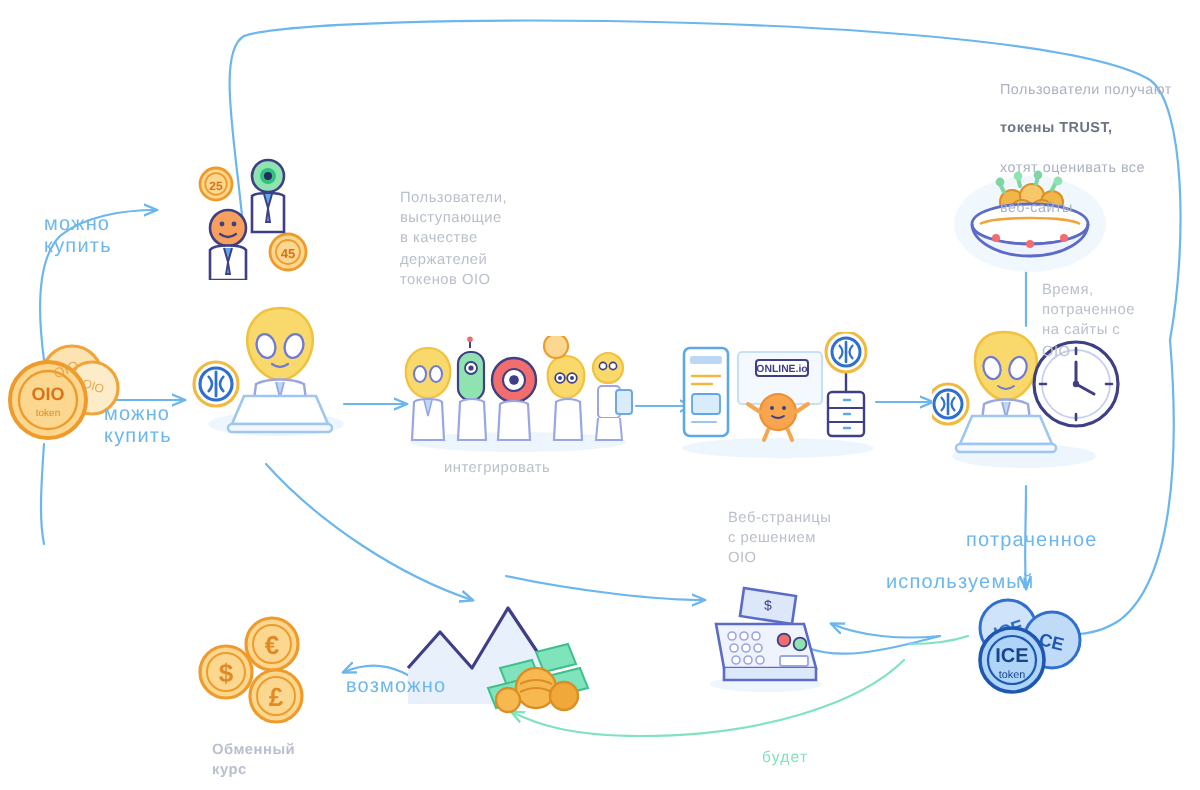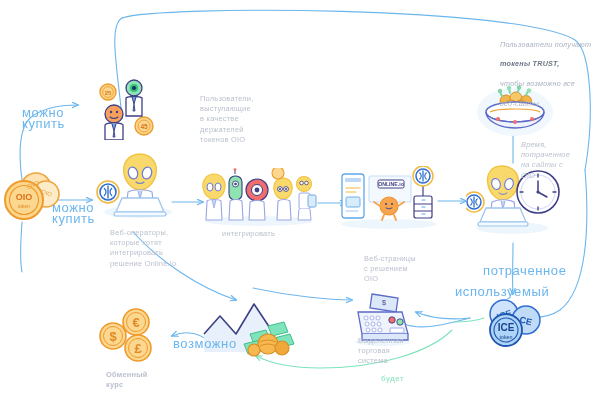--- a/index.html
+++ b/index.html
@@ -28,21 +28,21 @@
     position: absolute;
     color: #b9bfcc;
     font-size: 7.4px;
     line-height: 10.2px;
     letter-spacing: 0.25px;
     white-space: pre-line;
   }
   .lbl.flow {
     color: #6cb6ee;
     letter-spacing: 0.6px;
-    font-size: 13px;
+    font-size: 10px;
     line-height: 10.5px;
   }
   .lbl.green {
     color: #7fe3bb;
     letter-spacing: 0.6px;
     font-size: 7.8px;
   }
   .lbl.note {
     color: #aab1c0;
     font-size: 7.2px;
@@ -381,50 +381,43 @@
 
   <div class="lbl flow" style="left:52px; top:203px;">можно
 купить</div>
 
   <div class="lbl" style="left:168px; top:94px;margin-left:32px;">Пользователи,
 выступающие
 в качестве
 держателей
 токенов OIO</div>
 
-  <div class="lbl" style="left:110px; top:228px;">Веб-операторы,
-которые хотят
-интегрировать
-решение Online.Io</div>
 
   <div class="lbl" style="left:222px; top:229px;">интегрировать</div>
 
   <div class="lbl" style="left:364px; top:227px;margin-top:27px;">Веб-страницы
 с решением
 OIO</div>
 
-  <div class="lbl" style="left:521px; top:140px;font-style:italic;">Время,
+  <div class="lbl" style="left:521px; top:140px;">Время,
 потраченное
 на сайты с
 OIO</div>
 
-  <div class="lbl note" style="left:500px; top:30px; width:96px;font-style:italic;">
+  <div class="lbl note" style="left:500px; top:30px; width:96px;">
     <span>Пользователи получают</span><br>
     <b>токены TRUST,</b><br>
-    <span>чтобы возможно все</span><br>
+    <span>хотят оценивать все</span><br>
     <span>веб-сайты</span>
   </div>
 
   <div class="lbl flow" style="left:483px; top:266px;">потраченное</div>
 
-  <div class="lbl flow" style="left:455px; top:287px;">используемый</div>
-
-  <div class="lbl" style="left:358px; top:336px;">Выделенная
-торговая
-система</div>
+  <div class="lbl flow" style="left:443px; top:287px;">используемый</div>
+
 
   <div class="lbl green" style="left:357px; top:374px;padding-left:24px;">будет</div>
 
   <div class="lbl flow" style="left:173px; top:339px;">возможно</div>
 
   <div class="lbl" style="left:106px; top:370px;font-weight:bold;">Обменный
 курс</div>
 
 
 </div>

